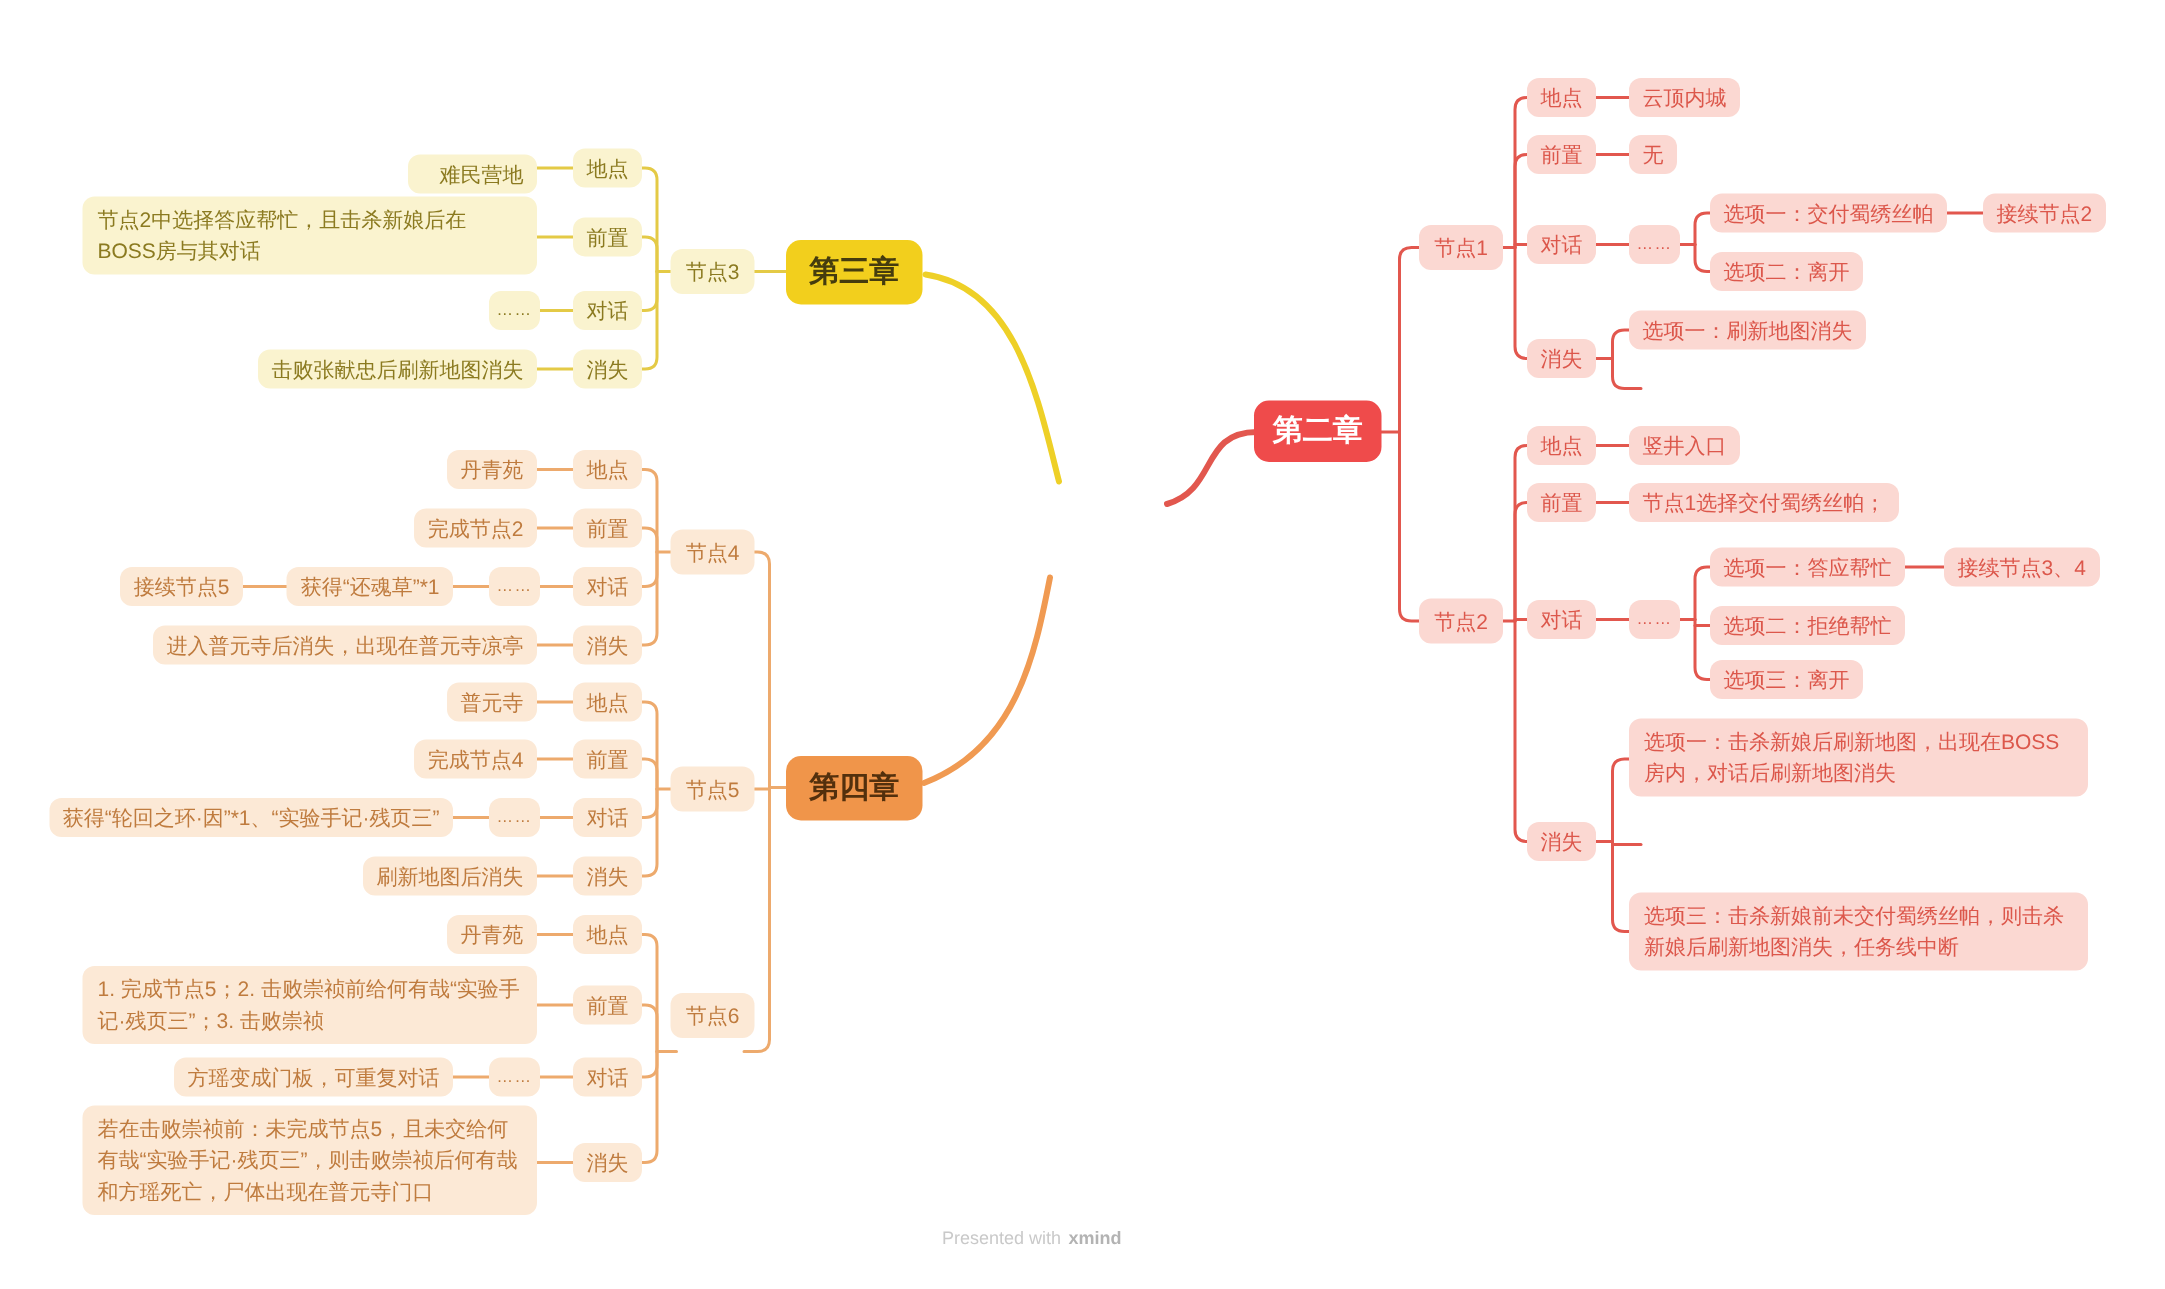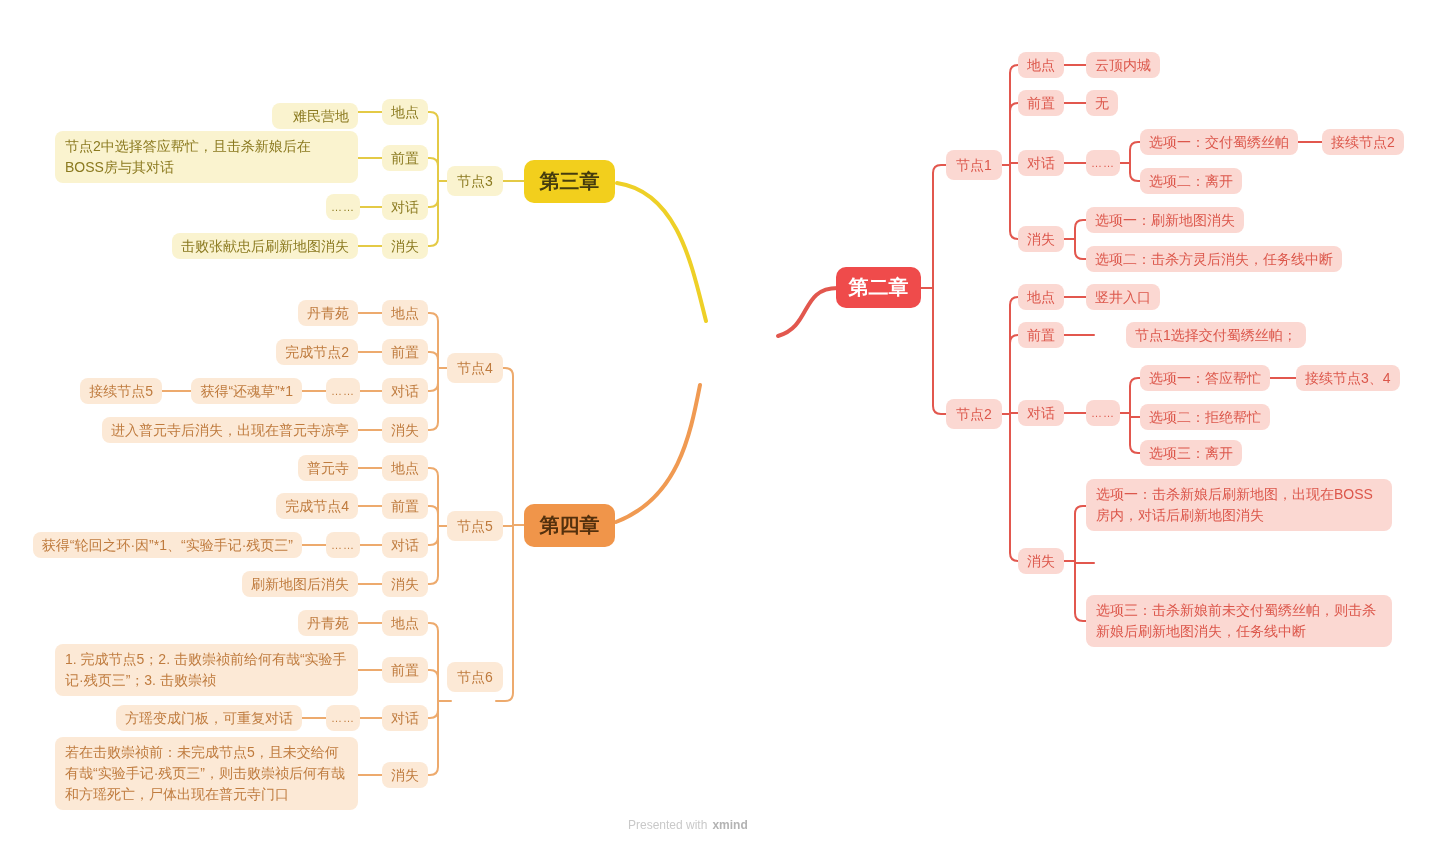--- a/index.html
+++ b/index.html
@@ -132,27 +132,26 @@
   <div class="node pink" style="left:1086px;top:52px;">云顶内城</div>
   <div class="node lbl pink" style="left:1018px;top:90px;">前置</div>
   <div class="node pink" style="left:1086px;top:90px;">无</div>
   <div class="node lbl pink" style="left:1018px;top:150px;">对话</div>
   <div class="node ell pink" style="left:1086px;top:150px;">……</div>
   <div class="node pink" style="left:1140px;top:129px;">选项一：交付蜀绣丝帕</div>
   <div class="node pink" style="left:1322px;top:129px;">接续节点2</div>
   <div class="node pink" style="left:1140px;top:168px;">选项二：离开</div>
   <div class="node lbl pink" style="left:1018px;top:226px;">消失</div>
   <div class="node pink" style="left:1086px;top:207px;">选项一：刷新地图消失</div>
-  <div class="node pink" style="left:1086px;top:246px;">选项二：击杀方灵后消失，任务线中断</div>
 
   <div class="node lvl2 pink" style="left:946px;top:399px;">节点2</div>
   <div class="node lbl pink" style="left:1018px;top:284px;">地点</div>
   <div class="node pink" style="left:1086px;top:284px;">竖井入口</div>
   <div class="node lbl pink" style="left:1018px;top:322px;">前置</div>
-  <div class="node pink" style="left:1086px;top:322px;margin-left:40px;">节点1选择交付蜀绣丝帕；</div>
+  <div class="node pink" style="left:1086px;top:322px;">节点1选择交付蜀绣丝帕；</div>
   <div class="node lbl pink" style="left:1018px;top:400px;">对话</div>
   <div class="node ell pink" style="left:1086px;top:400px;">……</div>
   <div class="node pink" style="left:1140px;top:365px;">选项一：答应帮忙</div>
   <div class="node pink" style="left:1296px;top:365px;">接续节点3、4</div>
   <div class="node pink" style="left:1140px;top:404px;">选项二：拒绝帮忙</div>
   <div class="node pink" style="left:1140px;top:440px;">选项三：离开</div>
   <div class="node lbl pink" style="left:1018px;top:548px;">消失</div>
   <div class="node multi pink" style="left:1086px;top:479px;width:306px;">选项一：击杀新娘后刷新地图，出现在BOSS房内，对话后刷新地图消失</div>
   <div class="node multi pink" style="left:1086px;top:595px;width:306px;">选项三：击杀新娘前未交付蜀绣丝帕，则击杀新娘后刷新地图消失，任务线中断</div>
 

